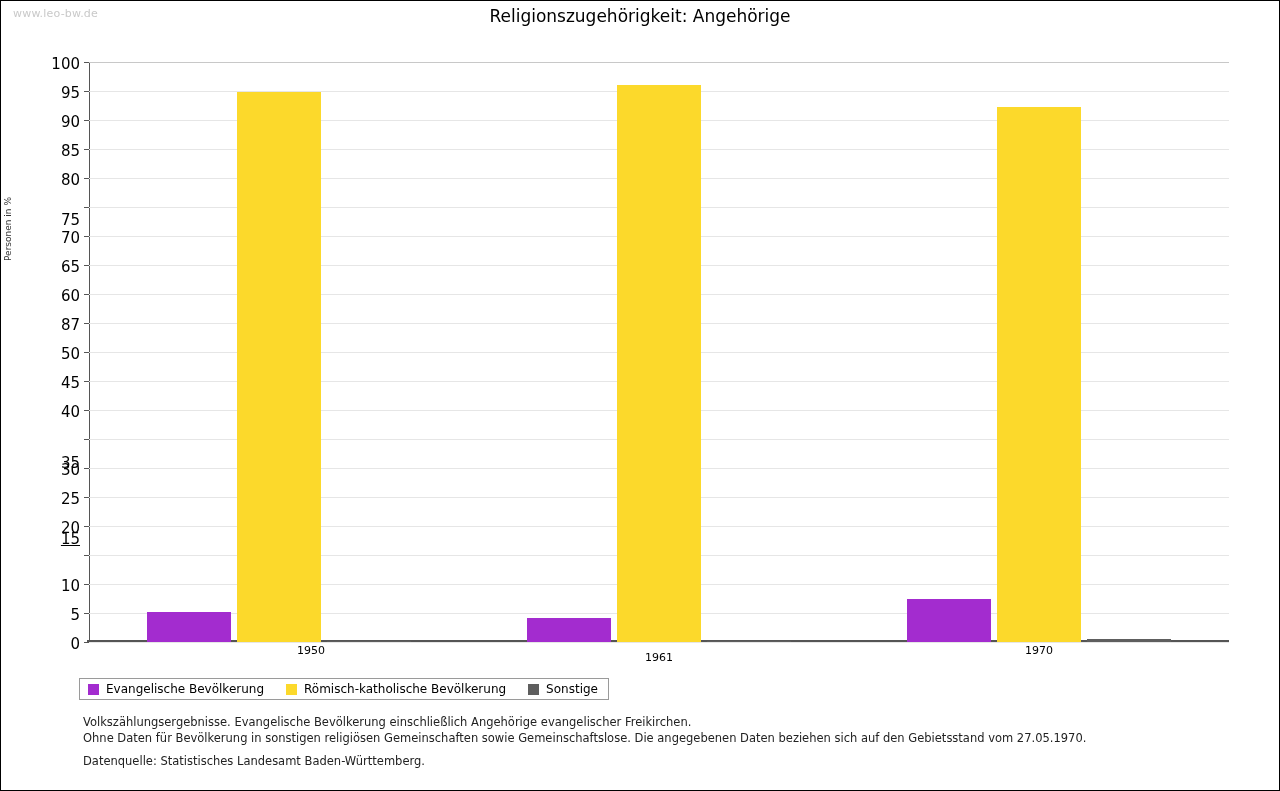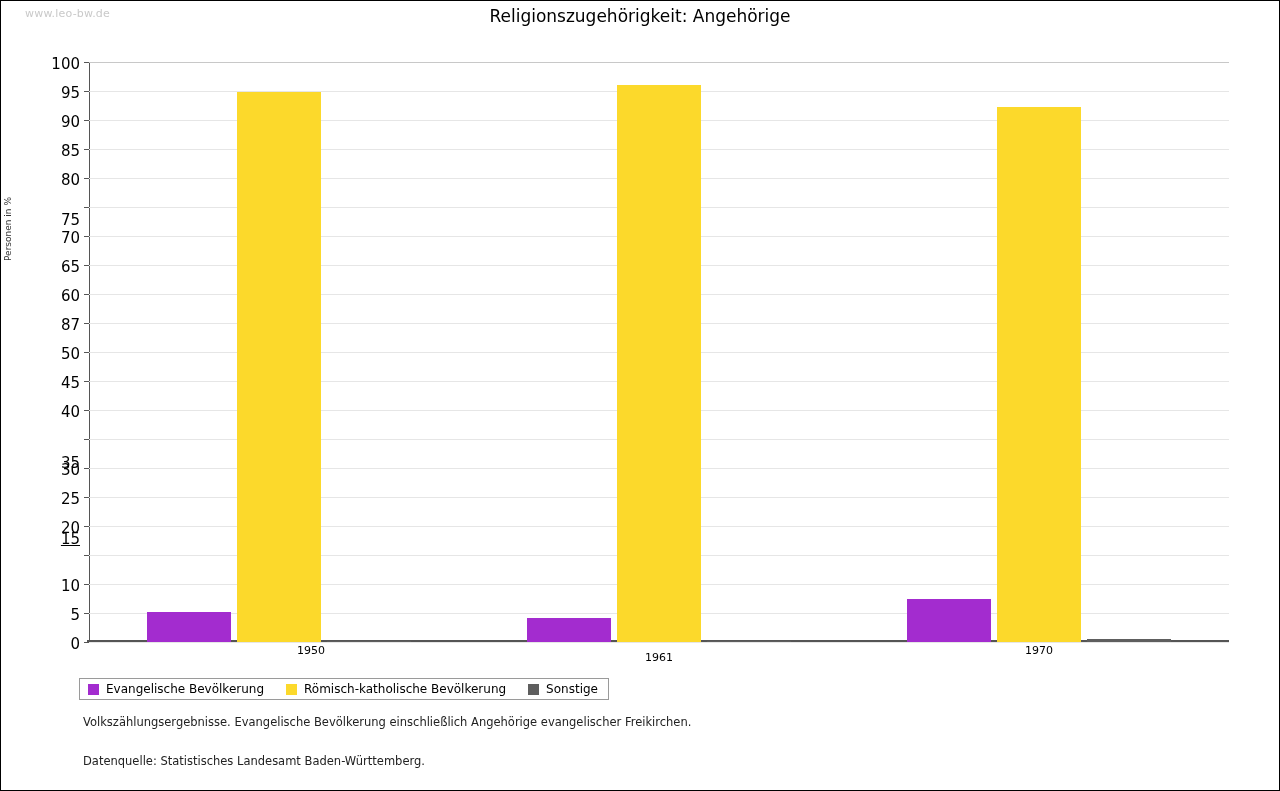--- a/index.html
+++ b/index.html
@@ -14,21 +14,21 @@
     position: relative;
     width: 1280px;
     height: 791px;
     background: #ffffff;
     border: 1px solid #000000;
     box-sizing: border-box;
     overflow: hidden;
   }
   .watermark {
     position: absolute;
-    left: 24px;
+    left: 12px;
     top: 6px;
     font-size: 11px;
     color: #c9c9c9;
     letter-spacing: 0.2px;
   }
   .chart-title {
     position: absolute;
     left: 0;
     right: 0;
     top: 5px;
@@ -271,17 +271,18 @@
         <span>Römisch-katholische Bevölkerung</span>
       </div>
       <div class="legend-item">
         <span class="legend-swatch" style="background: rgb(94, 94, 94);"></span>
         <span>Sonstige</span>
       </div>
     </div>
 
   <div id="footnotes">
     <div>Volkszählungsergebnisse. Evangelische Bevölkerung einschließlich Angehörige evangelischer Freikirchen.</div>
+    <div>Ohne Daten für Bevölkerung in sonstigen religiösen Gemeinschaften sowie Gemeinschaftslose. Die angegebenen Daten beziehen sich auf den Gebietsstand vom 27.05.1970.</div>
   </div>
 
   <div id="source">Datenquelle: Statistisches Landesamt Baden-Württemberg.</div>
 
 </div>
 
 </body></html>

